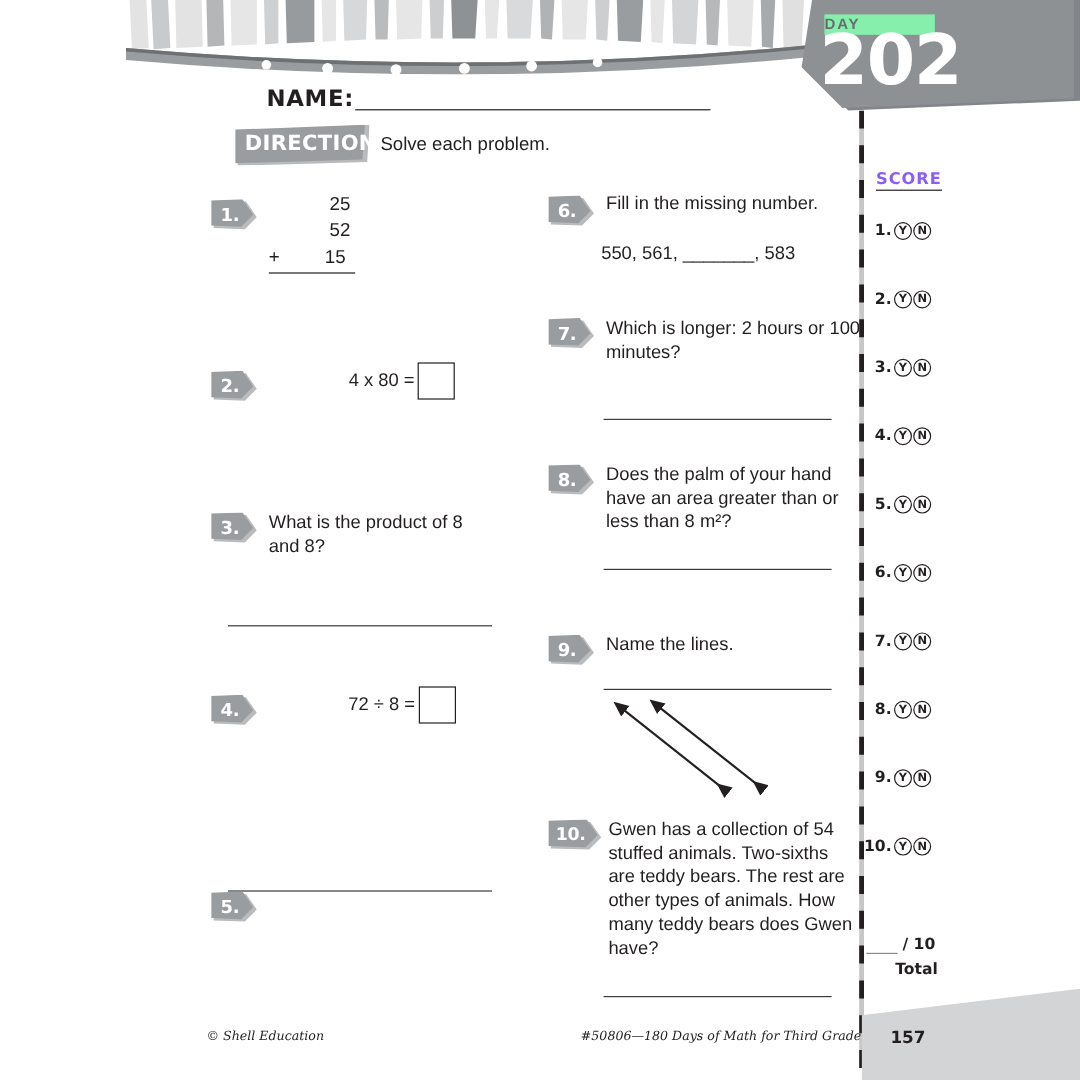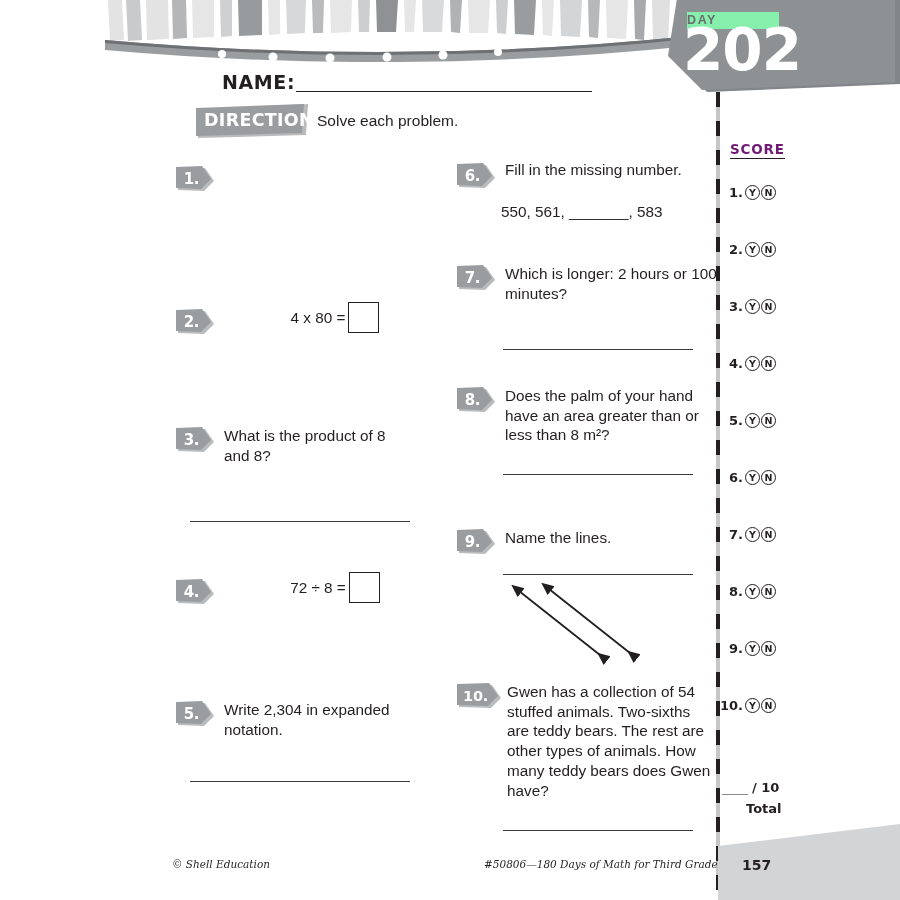--- a/index.html
+++ b/index.html
@@ -140,21 +140,21 @@
   .vadd .r.op .val { display: block; text-align: right; padding-right: 4px; }
   .vadd .rule { border-top: 1.5px solid #231f20; margin-top: 1px; }
 
   
   #score-col {
     position: absolute; left: 722px; top: 140px;
     width: 86px;
   }
   #score-title {
     font-size: 13.5px; font-weight: bold; letter-spacing: 0.8px;
-    color: #701a75;
+    color: #8b5cf6;
     font-family: "DejaVu Sans", sans-serif;
     border-bottom: 1.7px solid #231f20;
     display: inline-block;
     padding-bottom: 1px;
     margin-left: 8px;
   }
   .score-row {
     position: absolute;
     display: flex; align-items: center;
     font-size: 13px; font-weight: bold; color: #231f20;
@@ -292,20 +292,29 @@
 <div class="col" id="col-left">
 
   <div class="problem" style="height:142px;">
     <div class="badge" style="top:6px;">
       <svg width="38" height="26" viewBox="0 0 38 26" style="position:absolute;left:0;top:0;">
         <polygon points="3,3 29,2 38,15 28,25 2,24" fill="#b9bbbd"></polygon>
         <polygon points="0,1 26,0 35,13 25,23 0,22" fill="#9a9d9f"></polygon>
       </svg>
       <div class="bnum">1.</div>
     </div>
+    <div class="vadd">
+      <div class="r">25</div>
+      <div class="r">52</div>
+      <div class="r op">
+        <span class="plus">+</span>
+        <span class="val">15</span>
+      </div>
+      <div class="rule"></div>
+    </div>
   </div>
 
   <div class="problem" style="height:124px;">
     <div class="badge" style="top:7px;">
       <svg width="38" height="26" viewBox="0 0 38 26" style="position:absolute;left:0;top:0;">
         <polygon points="3,3 29,2 38,15 28,25 2,24" fill="#b9bbbd"></polygon>
         <polygon points="0,1 26,0 35,13 25,23 0,22" fill="#9a9d9f"></polygon>
       </svg>
       <div class="bnum">2.</div>
     </div>
@@ -342,21 +351,20 @@
   </div>
 
   <div class="problem" style="height:110px;">
     <div class="badge" style="top:1px;">
       <svg width="38" height="26" viewBox="0 0 38 26" style="position:absolute;left:0;top:0;">
         <polygon points="3,3 29,2 38,15 28,25 2,24" fill="#b9bbbd"></polygon>
         <polygon points="0,1 26,0 35,13 25,23 0,22" fill="#9a9d9f"></polygon>
       </svg>
       <div class="bnum">5.</div>
     </div>
-    <div class="ptext" style="width:200px;">Write 2,304 in expanded notation.</div>
     <div class="answer-line" style="margin-left:14px;width:220px;margin-top:42px;"></div>
   </div>
 </div>
 
 <div class="col" id="col-right">
 
   <div class="problem" style="height:104px;">
     <div class="badge" style="top:3px;">
       <svg width="38" height="26" viewBox="0 0 38 26" style="position:absolute;left:0;top:0;">
         <polygon points="3,3 29,2 38,15 28,25 2,24" fill="#b9bbbd"></polygon>

